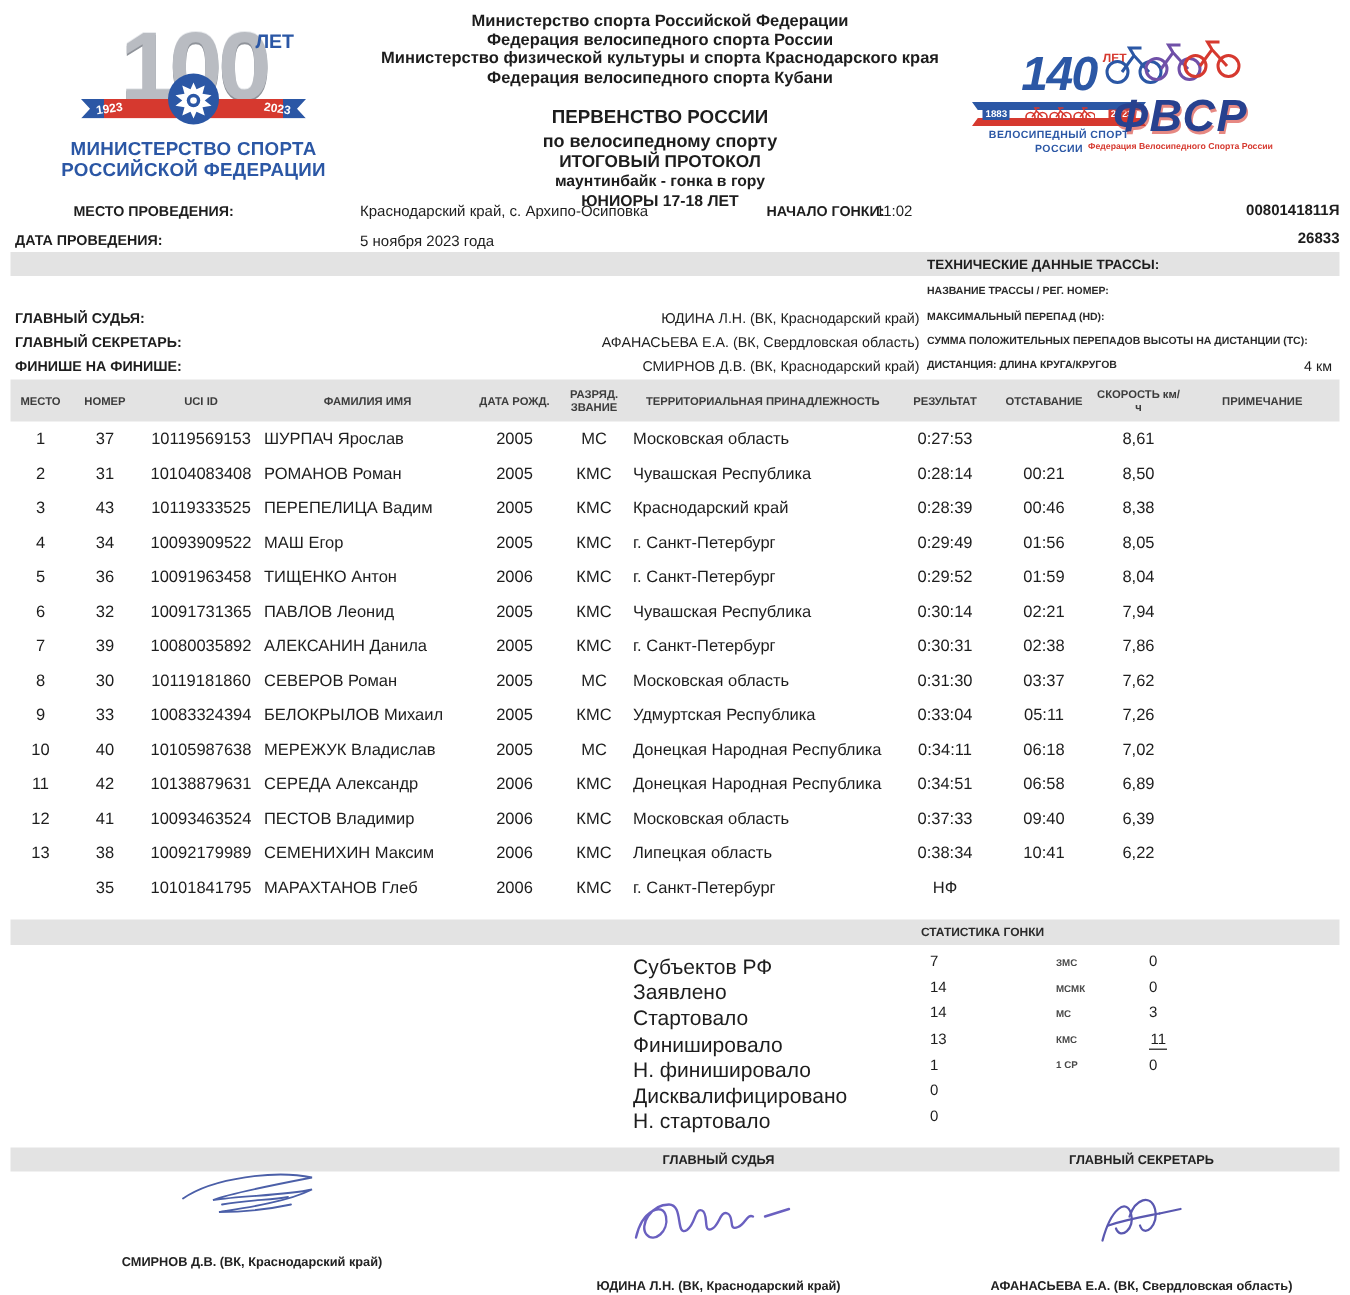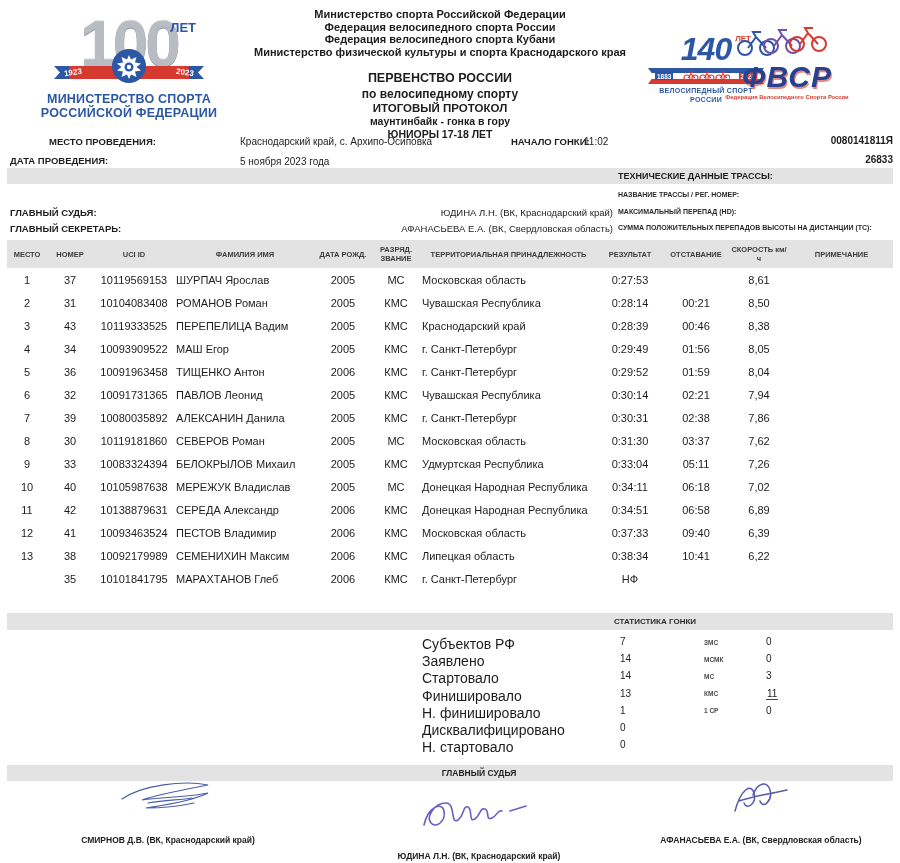--- a/index.html
+++ b/index.html
@@ -66,21 +66,21 @@
 
   
   .lbl { font-size:9.5px; font-weight:bold; }
   .val { font-size:10px; }
   .code { font-size:10px; font-weight:bold;padding-left:32px; }
   .right-edge { right:7px; text-align:right; }
   .off-val { left:300px; width:313px; text-align:right; font-size:9.5px; }
   .trk-lbl { left:618px; font-size:7px; font-weight:bold; color:#2a2a2a; }
 
   
-  .results { position:absolute; left:7px; top:240px; width:886px; }
+  .results { position:absolute; left:7px; top:253px; width:886px; }
   .thead, .trow { display:grid; grid-template-columns:40px 46px 82px 140px 56px 50px 175px 68px 64px 62px 1fr; }
   .thead { background:#e3e3e3; height:28px; align-items:center; font-size:7.5px; font-weight:bold; color:#3c3c3c; }
   .thead > div { text-align:center; line-height:1.2; padding:0 3px; }
   .trow { height:23px; align-items:center; font-size:11px; }
   .cell { white-space:nowrap; overflow:hidden; }
   .cell.c { text-align:center; }
   .cell.l { text-align:left; padding-left:1px; }
 
   
   .stats-title { position:absolute; left:420px; top:617px; width:470px; text-align:center; font-size:8px; font-weight:bold; color:#2a2a2a; }
@@ -118,22 +118,22 @@
       <circle cx="18" cy="19" r="2.2" fill="#ffffff"></circle>
     </svg>
   </div>
   <div class="cap">МИНИСТЕРСТВО СПОРТА</div>
   <div class="cap">РОССИЙСКОЙ ФЕДЕРАЦИИ</div>
 </div>
 
 <div class="head-center" style="top:8px;">
   <div class="org-line">Министерство спорта Российской Федерации</div>
   <div class="org-line">Федерация велосипедного спорта России</div>
+  <div class="org-line">Министерство физической культуры и спорта Краснодарского края</div>
   <div class="org-line">Федерация велосипедного спорта Кубани</div>
-  <div class="org-line">Министерство физической культуры и спорта Краснодарского края</div>
   <div class="t-main" style="margin-top:13px;">ПЕРВЕНСТВО РОССИИ</div>
   <div class="t-sub" style="margin-top:2px;">по велосипедному спорту</div>
   <div class="t-proto" style="margin-top:1px;">ИТОГОВЫЙ ПРОТОКОЛ</div>
   <div class="t-disc" style="margin-top:1px;">маунтинбайк - гонка в гору</div>
   <div class="t-cat" style="margin-top:1px;">ЮНИОРЫ 17-18 ЛЕТ</div>
 </div>
 
 <div class="logo-140">
   <div class="row1">
     <span class="n140">140</span>
@@ -471,20 +471,21 @@
     <div class="sig-title">ГЛАВНЫЙ СУДЬЯ</div>
     <svg class="sig-img" width="130" height="52" viewBox="0 0 130 52">
       <g stroke="#6a60c0" stroke-width="1.6" fill="none" stroke-linecap="round">
         <path d="M10 36 C14 18, 28 12, 30 22 C32 32, 22 40, 17 34 C12 28, 20 14, 32 14 C42 14, 36 36, 44 31 C50 27, 49 16, 54 18 C59 20, 54 34, 61 30 C66 27, 66 18, 71 20 C76 22, 71 32, 78 29 C83 27, 84 20, 88 22"></path>
         <path d="M96 22 L112 17"></path>
       </g>
     </svg>
     <div class="sig-name">ЮДИНА Л.Н. (ВК, Краснодарский край)</div>
   </div>
   <div class="sig-col">
+    <div class="sig-title">ГЛАВНЫЙ СЕКРЕТАРЬ</div>
     <svg class="sig-img" width="100" height="52" viewBox="0 0 100 52">
       <g stroke="#5a58b0" stroke-width="1.5" fill="none" stroke-linecap="round">
         <path d="M24 38 C30 16, 40 10, 43 20 C46 30, 36 38, 33 30"></path>
         <path d="M42 22 C46 10, 56 7, 59 17 C62 27, 52 37, 49 28"></path>
         <path d="M28 28 C40 24, 52 22, 62 20"></path>
         <path d="M62 20 L76 17"></path>
       </g>
     </svg>
     <div class="sig-name">АФАНАСЬЕВА Е.А. (ВК, Свердловская область)</div>
   </div>

